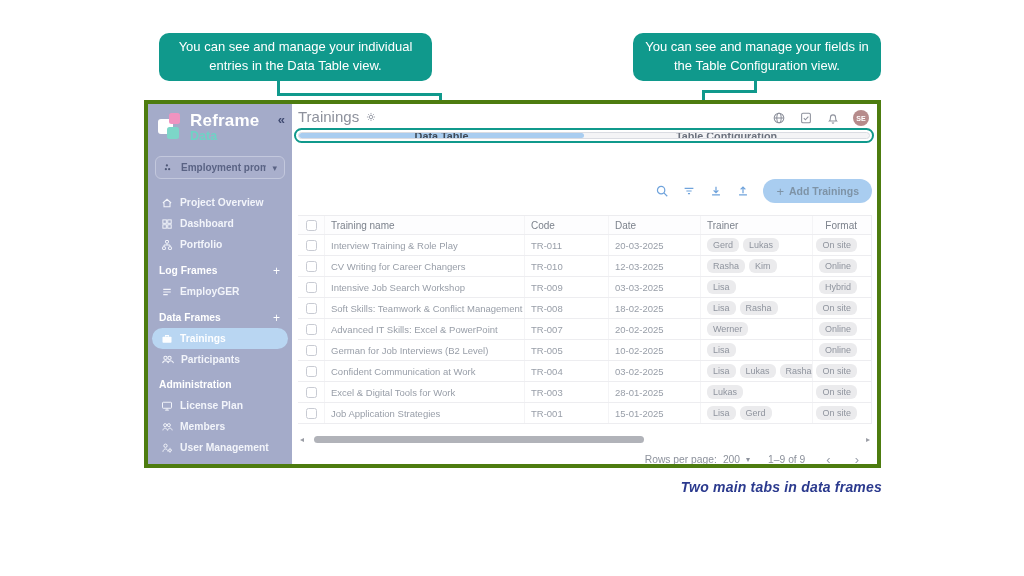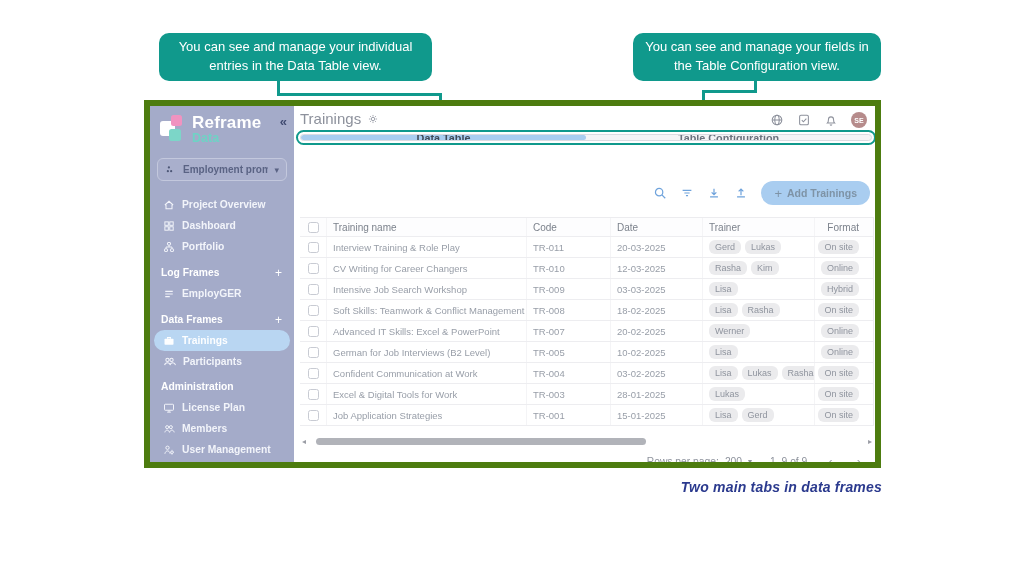--- a/index.html
+++ b/index.html
@@ -12,21 +12,21 @@
   
   .callout{position:absolute;background:var(--teal);color:#fff;border-radius:10px;
     display:flex;align-items:center;justify-content:center;text-align:center;
     font-size:13px;line-height:1.45;padding:4px 12px;font-weight:400;}
   .callout-left{left:142px;top:33px;width:273px;height:48px;margin-left:17px;}
   .callout-right{left:633px;top:33px;width:248px;height:48px;}
   .conn{position:absolute;background:var(--teal);}
 
   
   .window{position:absolute;left:144px;top:100px;width:737px;height:368px;
-    border:6px solid #4d7c0f;background:#fff;overflow:hidden;}
+    border:4px solid #4d7c0f;background:#fff;overflow:hidden;}
 
   
   .sidebar{position:absolute;left:0;top:0;width:144px;height:100%;background:var(--sidebar);color:#f2f4fa;overflow:hidden;}
   .side-logo{position:relative;padding:8px 8px 0 10px;height:46px;}
   .logomark{position:absolute;left:10px;top:9px;width:26px;height:27px;}
   .logomark .sq-w{position:absolute;left:0;top:6px;width:15px;height:15px;background:#fff;border-radius:3px;}
   .logomark .sq-p{position:absolute;left:11px;top:0;width:11px;height:11px;background:#f093c0;border-radius:2.5px;}
   .logomark .sq-t{position:absolute;left:9px;top:14px;width:12px;height:12px;background:#7cd6c8;border-radius:2.5px;}
   .logo-text{margin-left:32px;line-height:1;}
   .logo-title{font-size:17px;font-weight:700;color:#ffffff;letter-spacing:.2px;}

